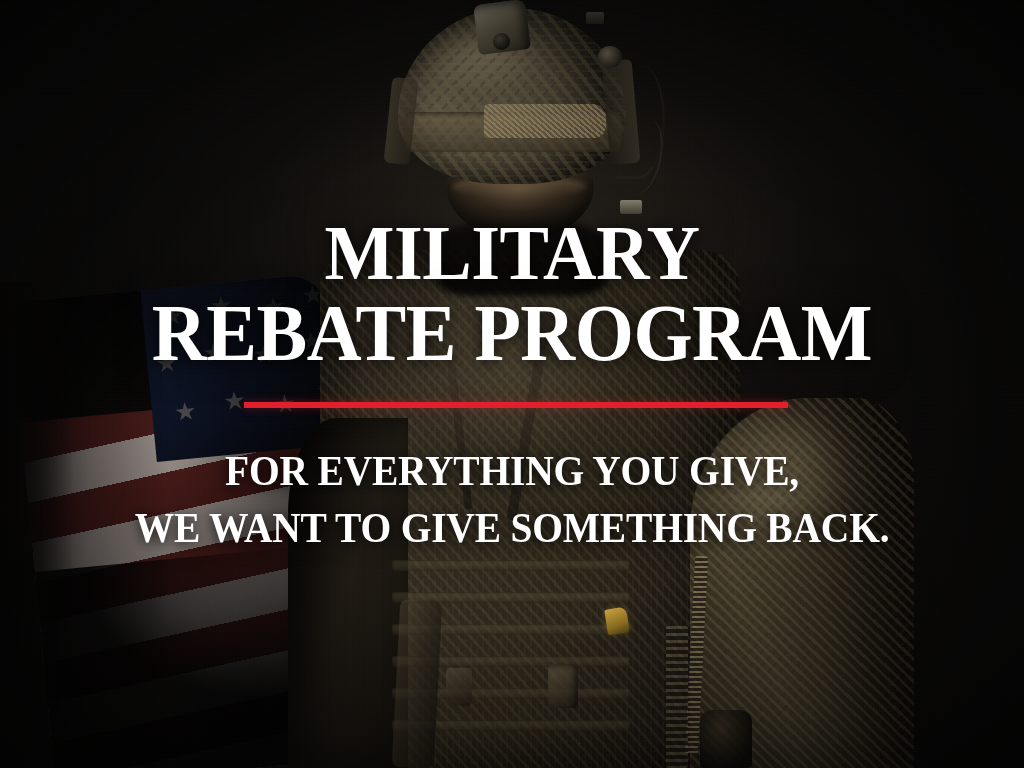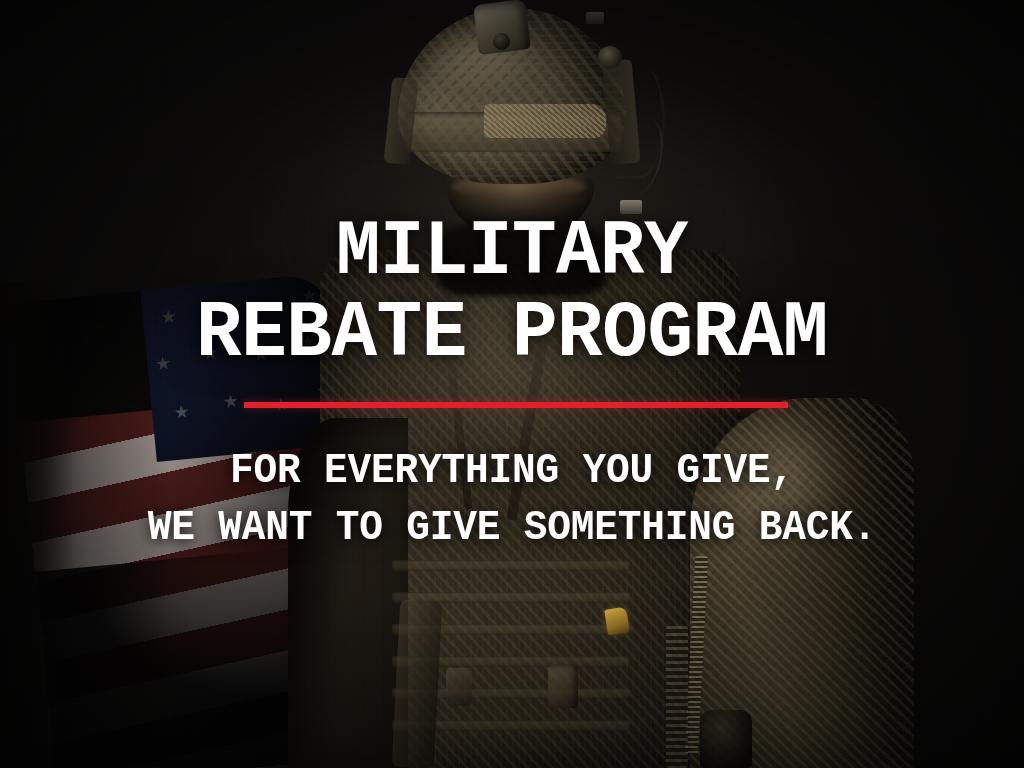--- a/index.html
+++ b/index.html
@@ -6,21 +6,21 @@
     margin: 0;
     padding: 0;
     background: #000;
   }
   #stage {
     position: relative;
     width: 1024px;
     height: 768px;
     overflow: hidden;
     background: #0a0807;
-    font-family: Liberation Mono, monospace;
+    font-family: Liberation Serif, serif;
   }
 
   
   .bg-base {
     position: absolute;
     inset: 0;
     background:
       radial-gradient(ellipse 58% 48% at 52% 30%, rgba(60,52,42,0.55) 0%, rgba(26,22,18,0.25) 48%, rgba(0,0,0,0) 72%),
       radial-gradient(ellipse 70% 80% at 50% 78%, rgba(44,38,30,0.50) 0%, rgba(16,14,11,0.20) 55%, rgba(0,0,0,0) 78%),
       linear-gradient(180deg, #0b0a09 0%, #0a0908 40%, #090807 100%);

